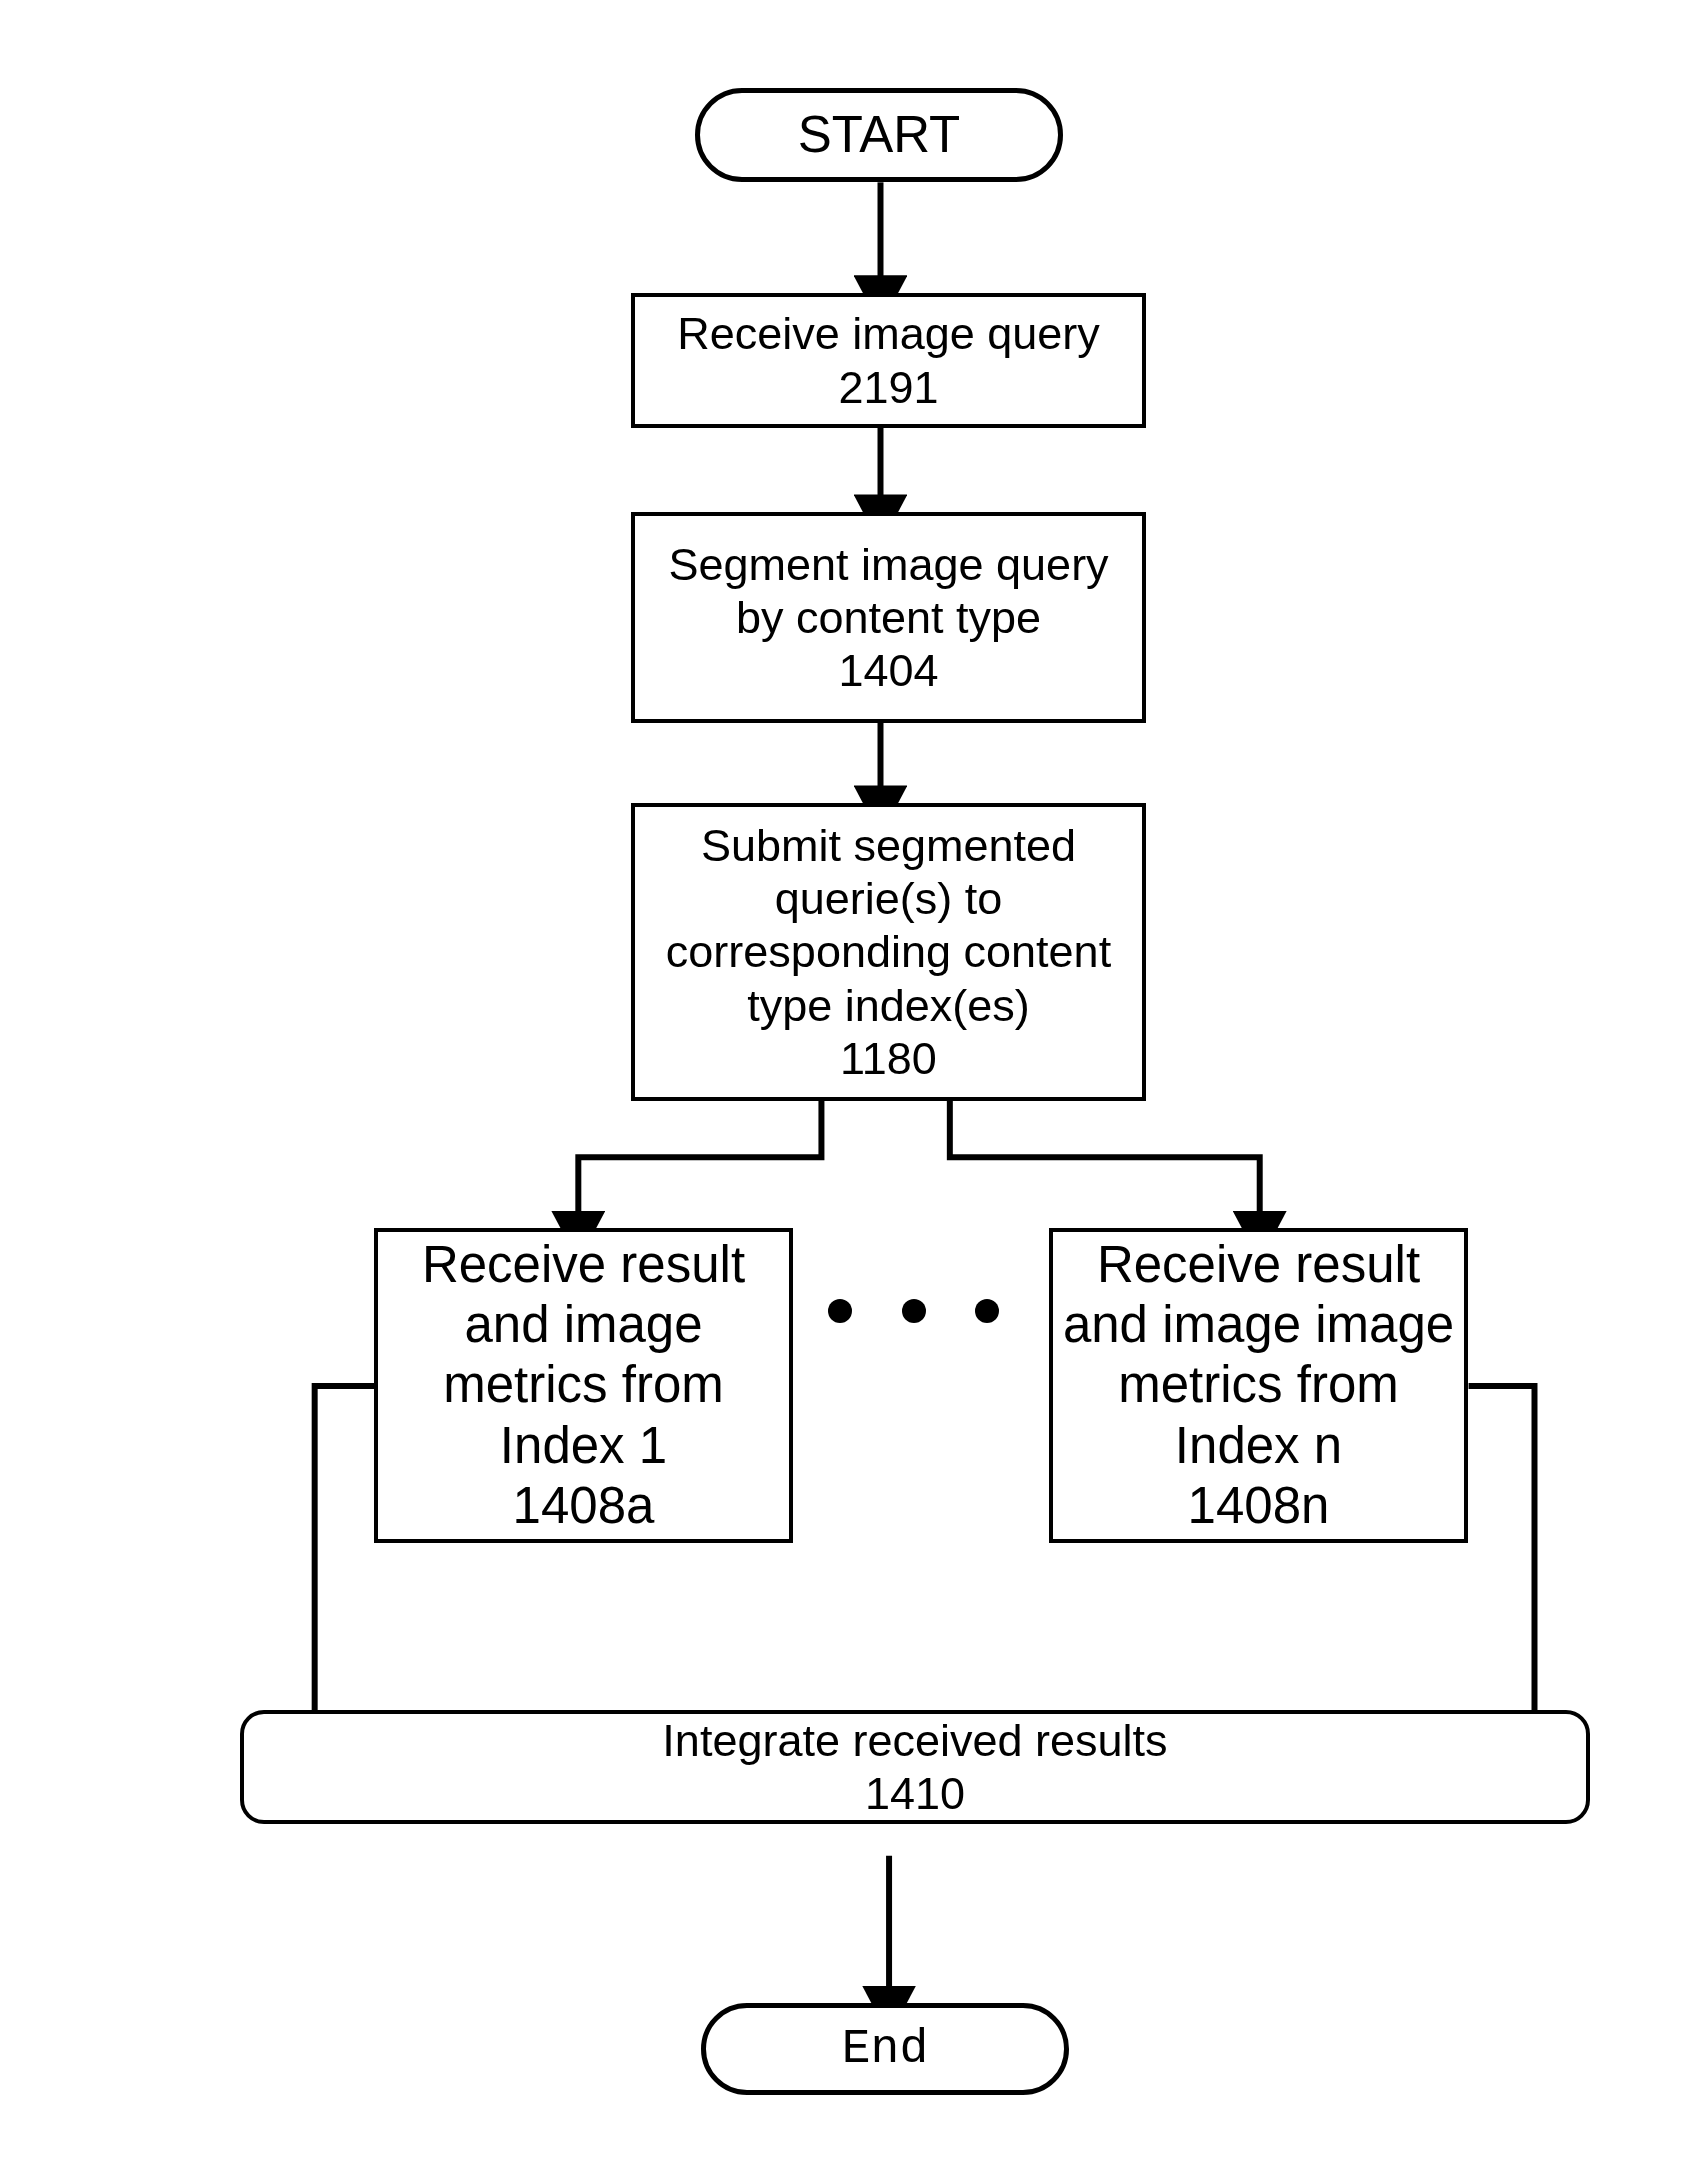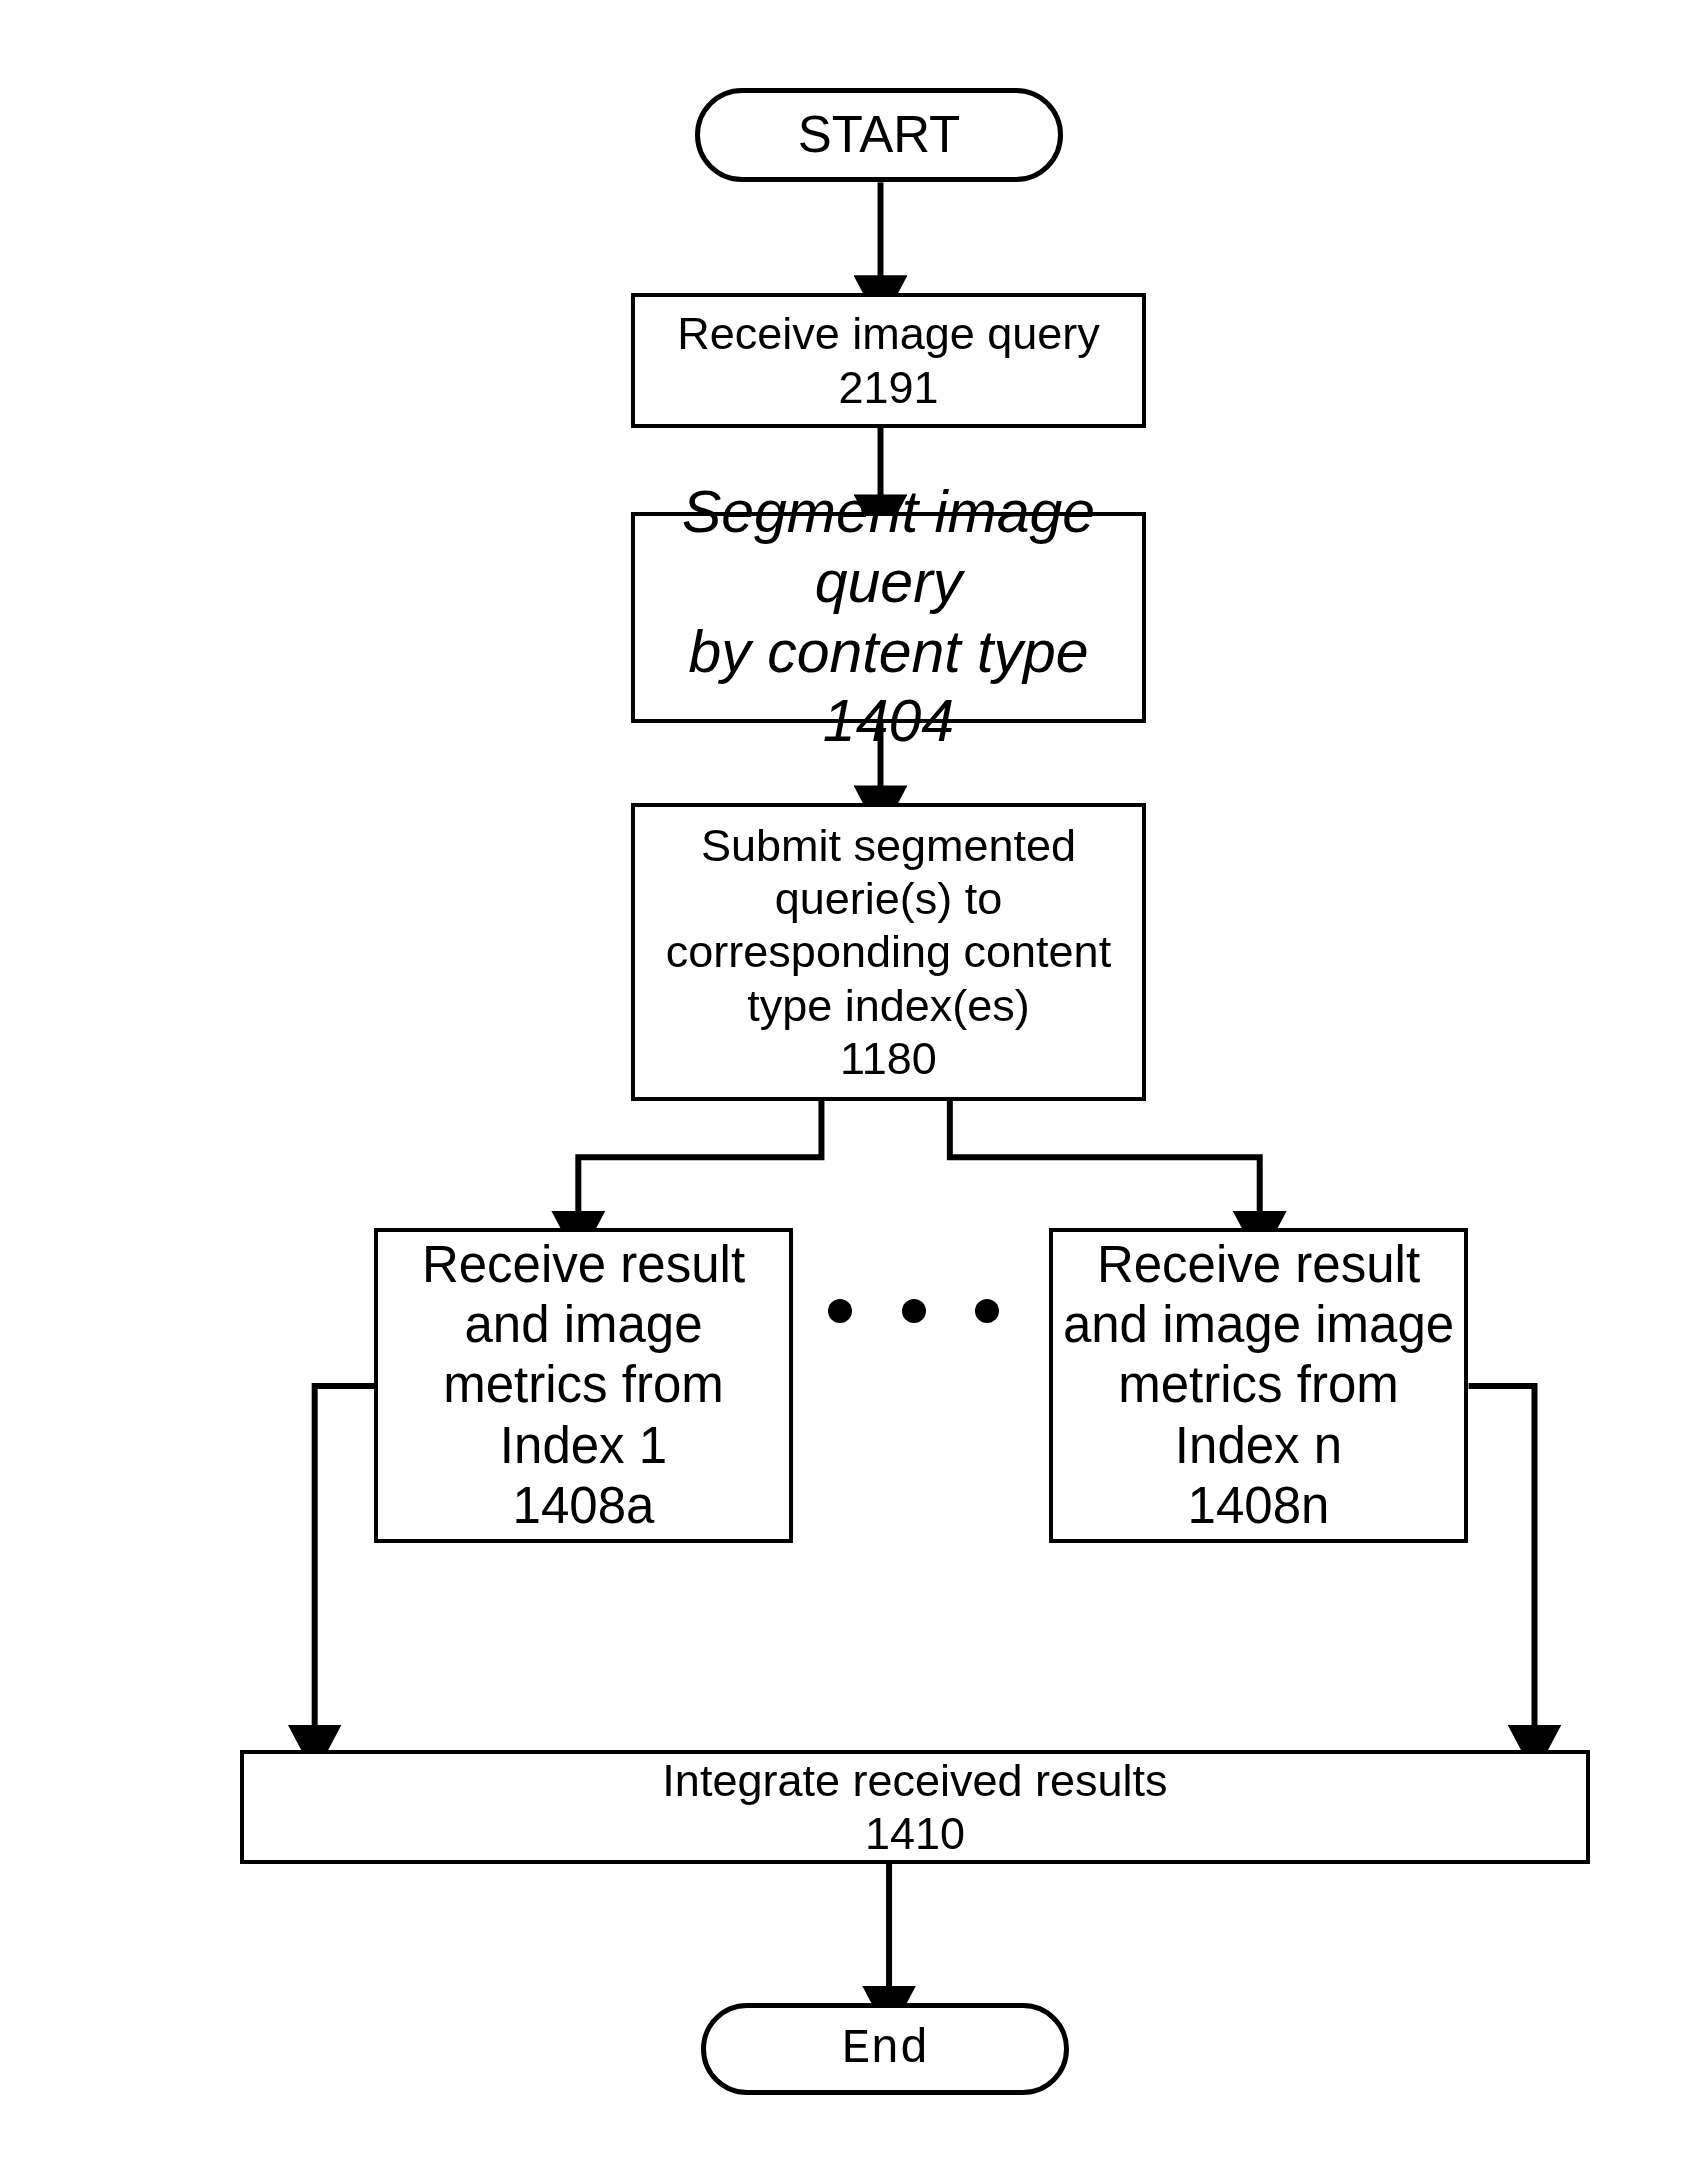--- a/index.html
+++ b/index.html
@@ -45,32 +45,32 @@
     border-radius: 855px;
   }
   .node-text {
     display: block;
     white-space: pre-line;
     padding: 0 8.6px;
   }
   .t-start   { font-size: 51px; }
   .t-end     { font-size: 48px; }
   .t-1402    { font-size: 45px; }
-  .t-1404    { font-size: 59px; font-style: italic; }
+  .t-1404    { font-size: 45px; }
   .t-1406    { font-size: 45px; }
   .t-1408    { font-size: 51px; text-align: center; }
   .t-1410    { font-size: 45px; }
 
   #node-start      { left: 663px;  top: 88px;  width: 368px;  height: 94px; }
   #node-1402       { left: 599px;  top: 293px;  width: 515px;  height: 135px; }
   #node-1404       { left: 599px;  top: 512px;  width: 515px;  height: 211px; }
   #node-1406       { left: 599px;  top: 803px;  width: 515px;  height: 298px; }
   #node-1408a      { left: 342px;  top: 1228px; width: 419px;  height: 315px; }
   #node-1408n      { left: 1017px; top: 1228px; width: 419px;  height: 315px; }
-  #node-1410       { left: 208px;  top: 1750px; width: 1350px; height: 114px; }
+  #node-1410       { left: 208px;  top: 1710px; width: 1350px; height: 114px; border-radius: 24px; }
   #node-end        { left: 669px;  top: 2003px; width: 368px;  height: 92px; font-family: Liberation Mono, monospace; }
 
   #ellipsis-group {
     position: absolute;
     left: 796px;
     top: 1294px;
     width: 171px;
     height: 34px;
     display: flex;
     align-items: center;

